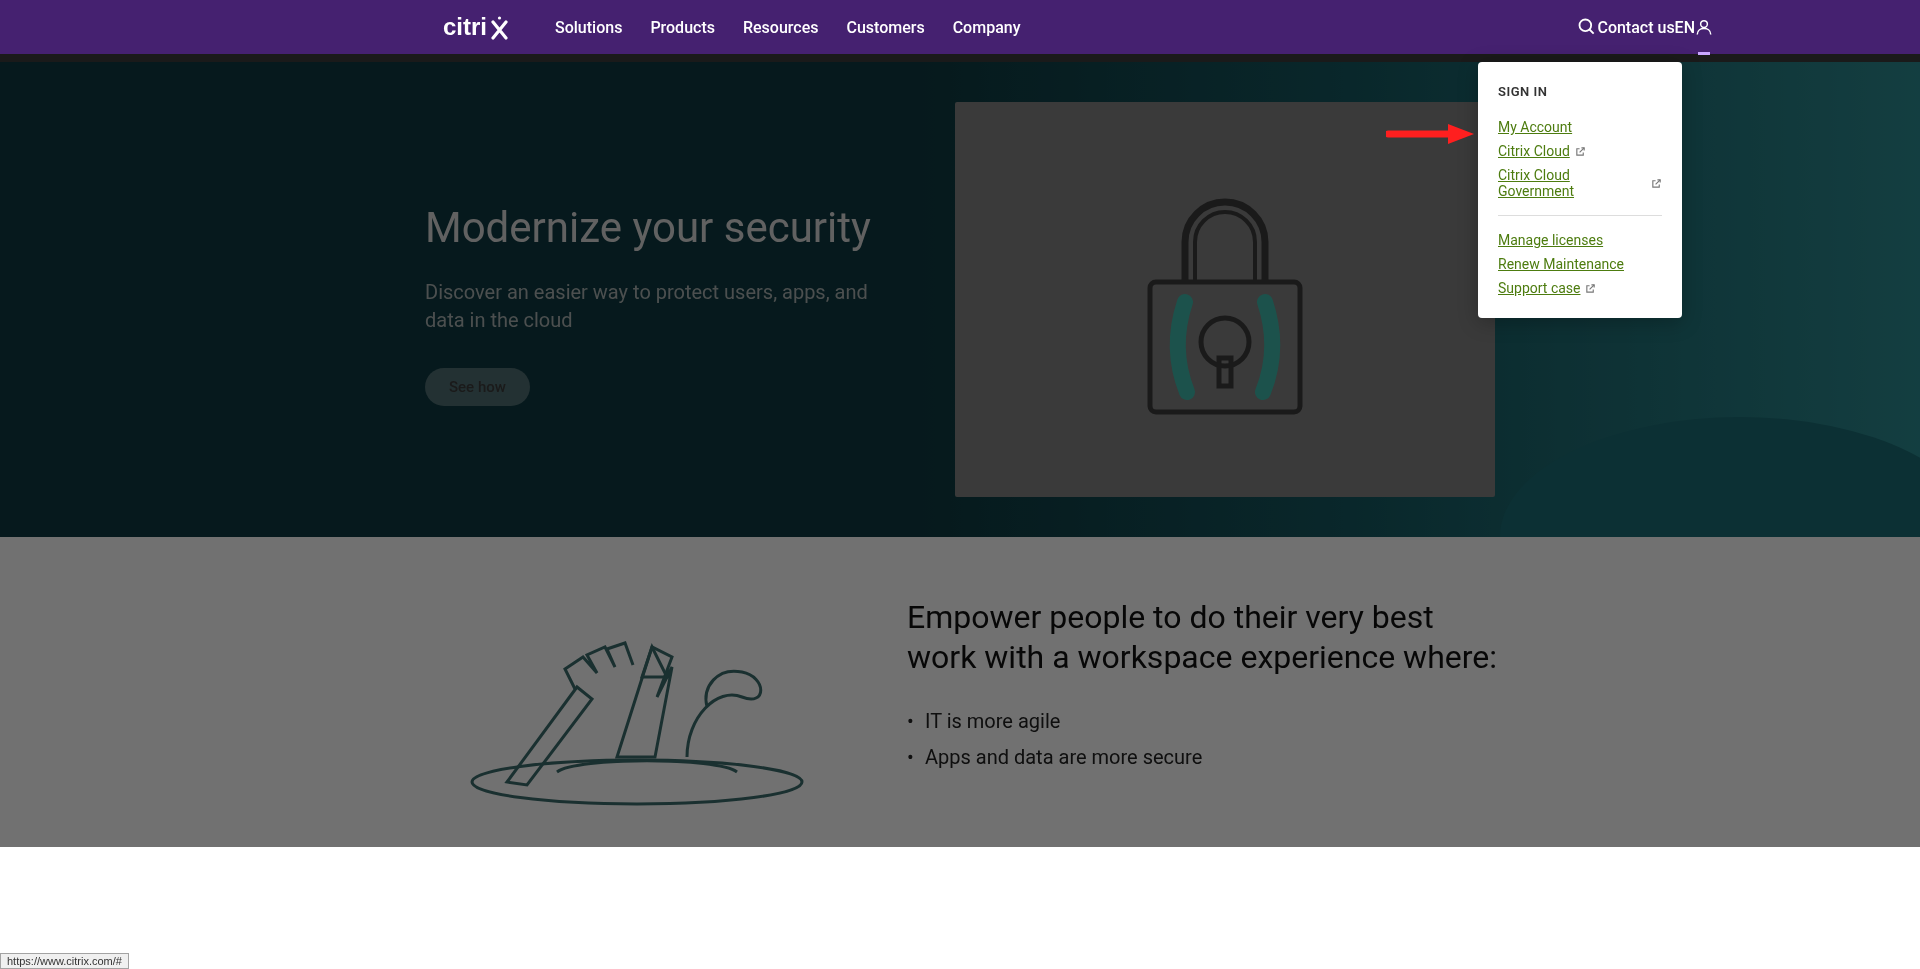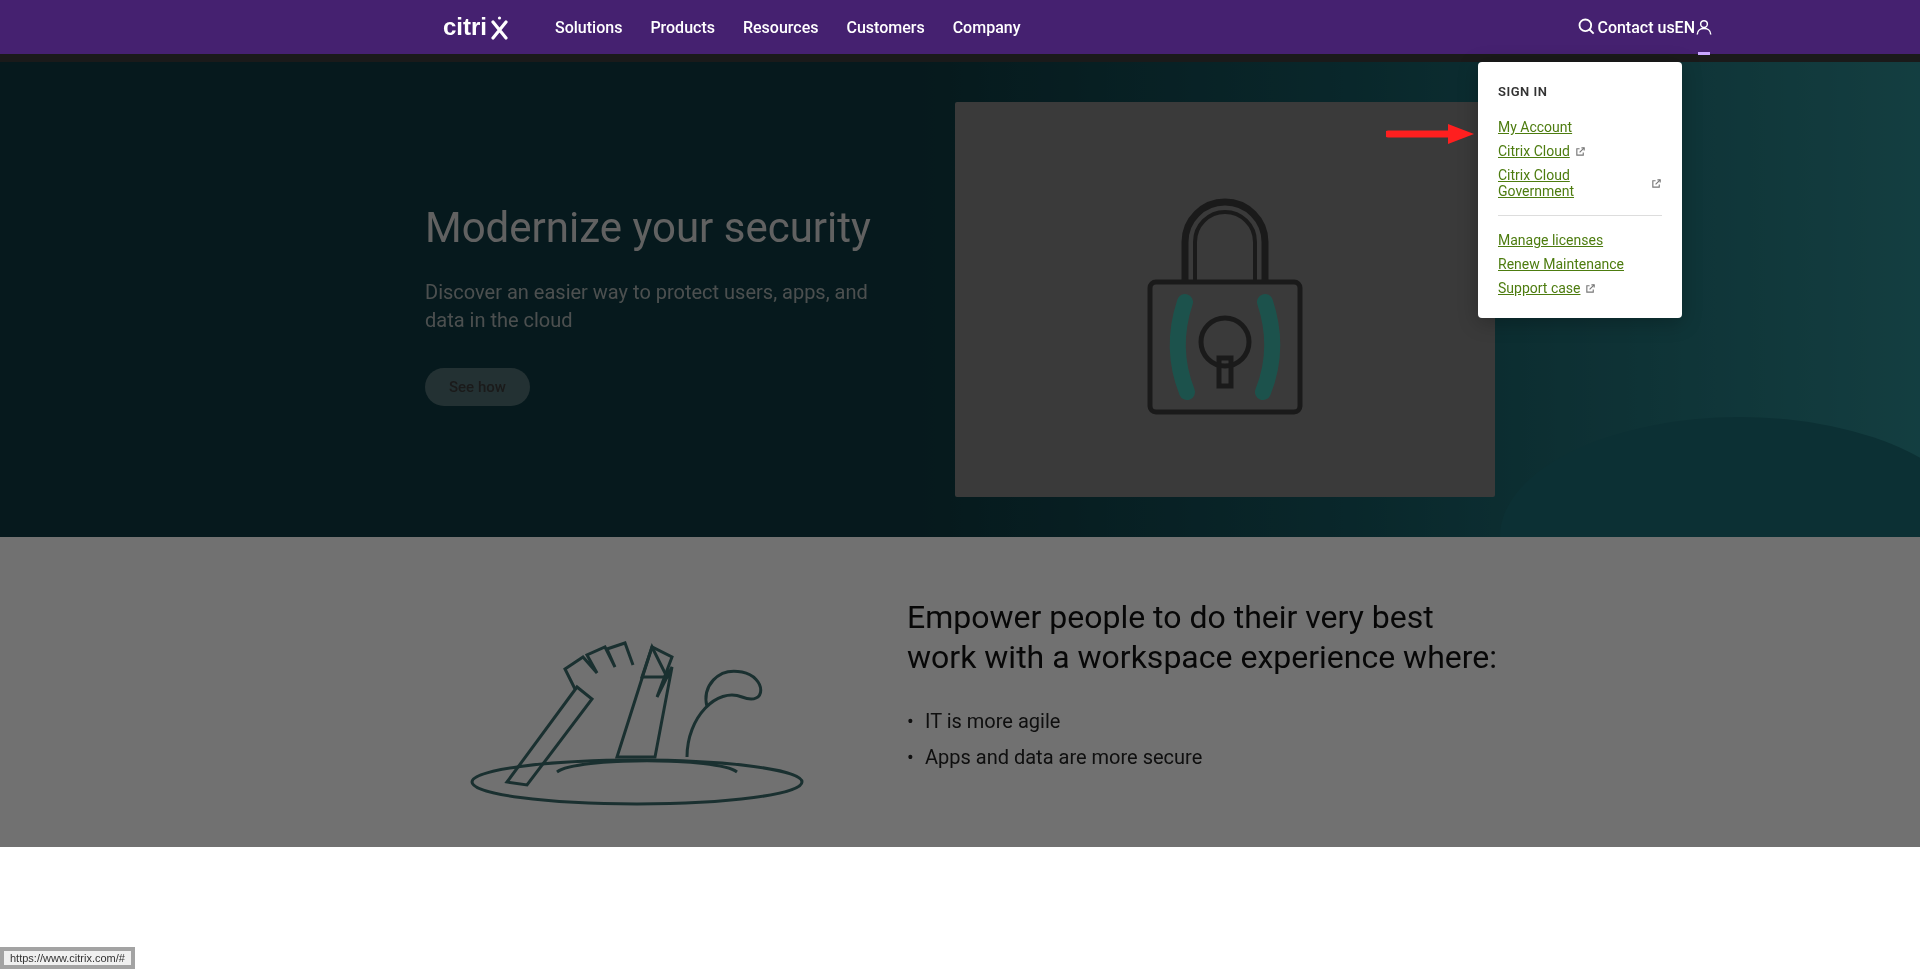--- a/index.html
+++ b/index.html
@@ -189,21 +189,21 @@
   content: "•";
   position: absolute;
   left: 0;
   color: #222;
 }
 
 .status-bar {
   position: fixed;
   bottom: 0; left: 0;
   background: #f0f0f0;
-  border: 4px solid #a3a3a3;
+  border: 1px solid #a3a3a3;
   font-size: 11px;
   padding: 1px 6px;
   color: #333;
   z-index: 300;
   font-family: Arial, sans-serif;
 }
 </style>
 </head>
 <body>
 

